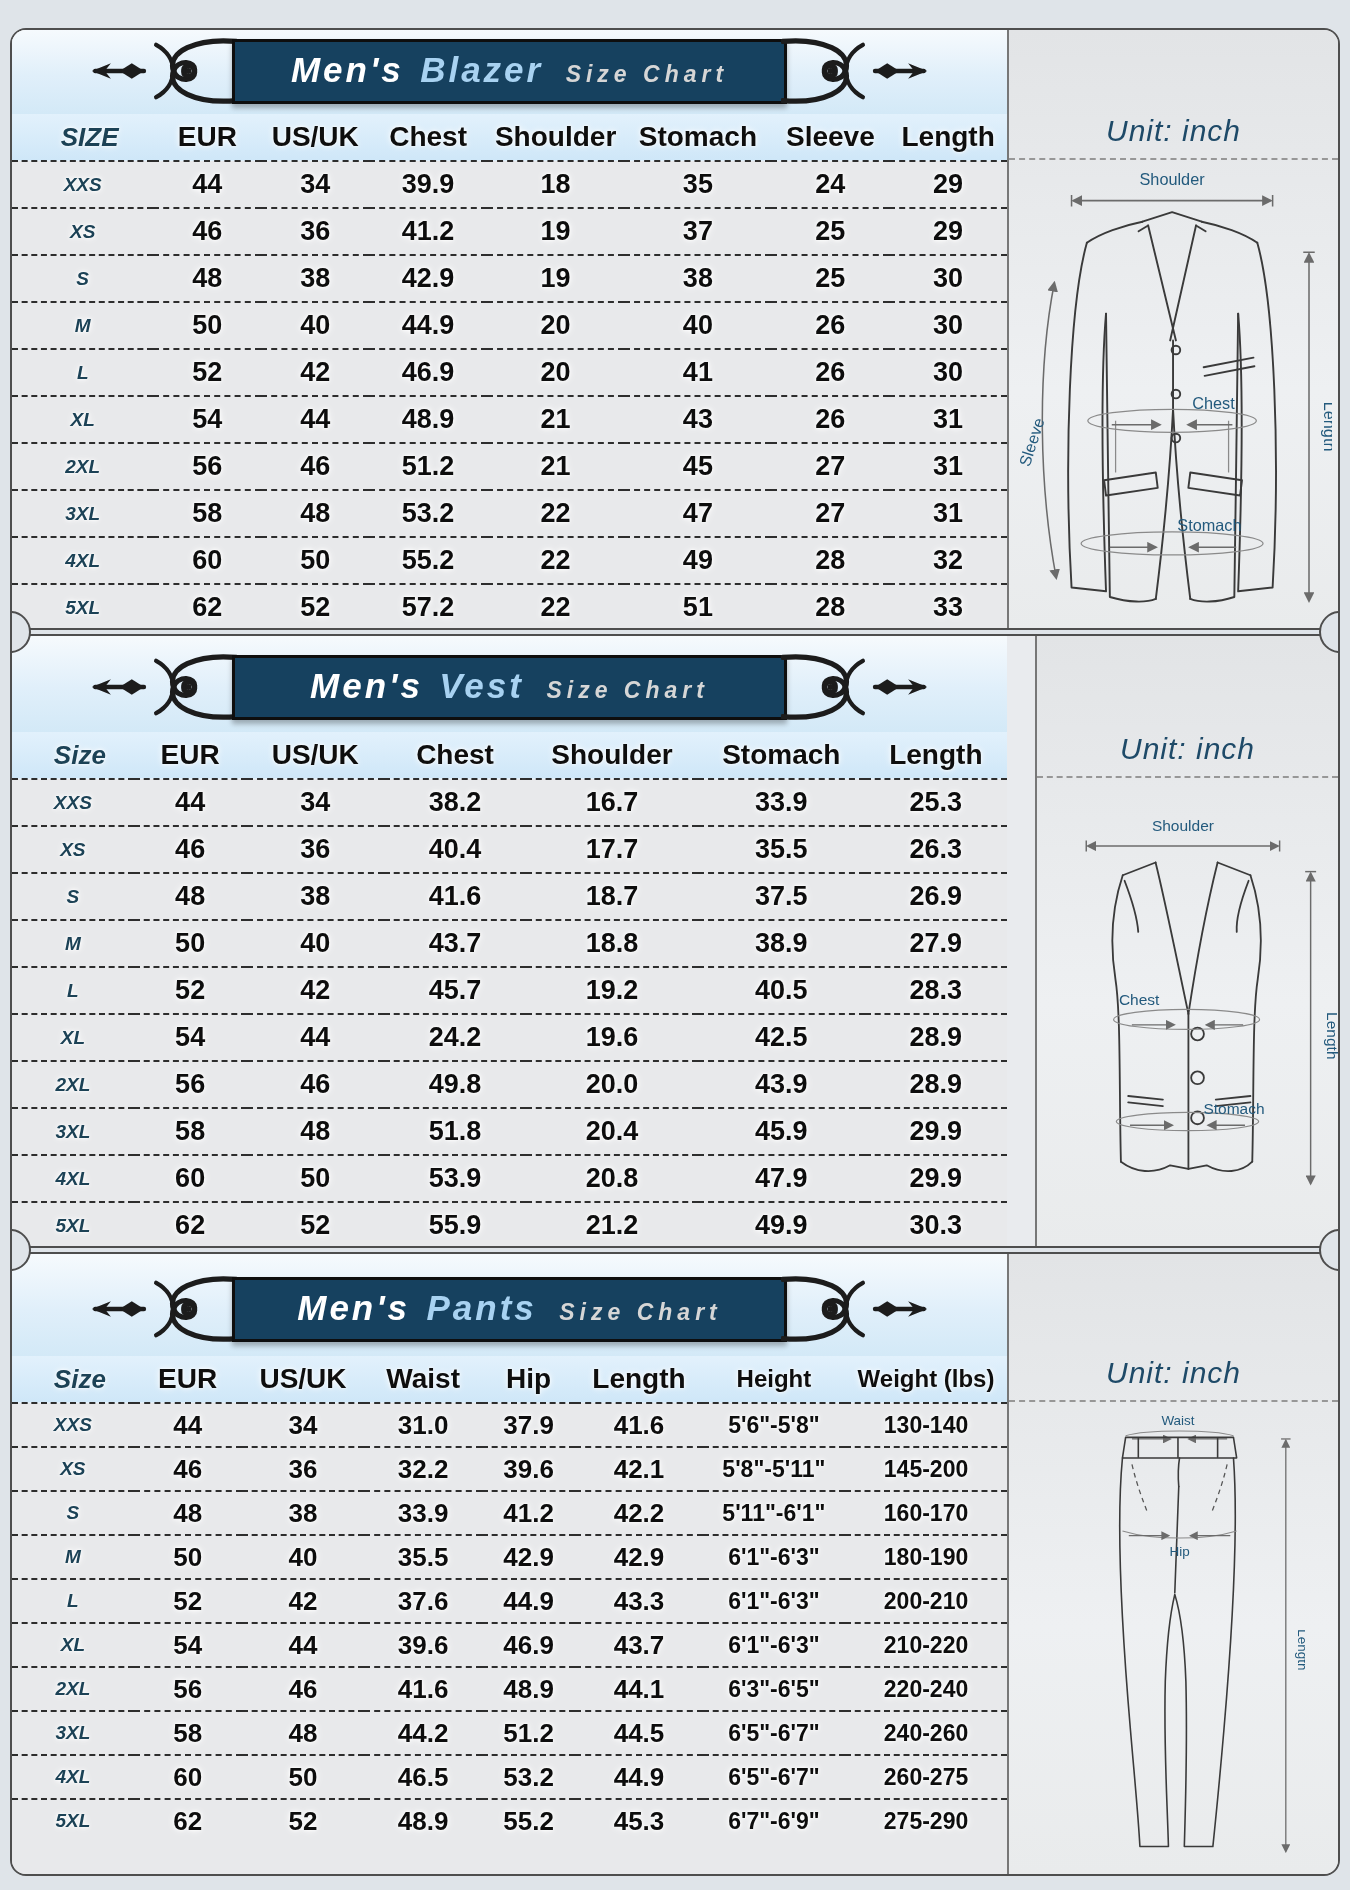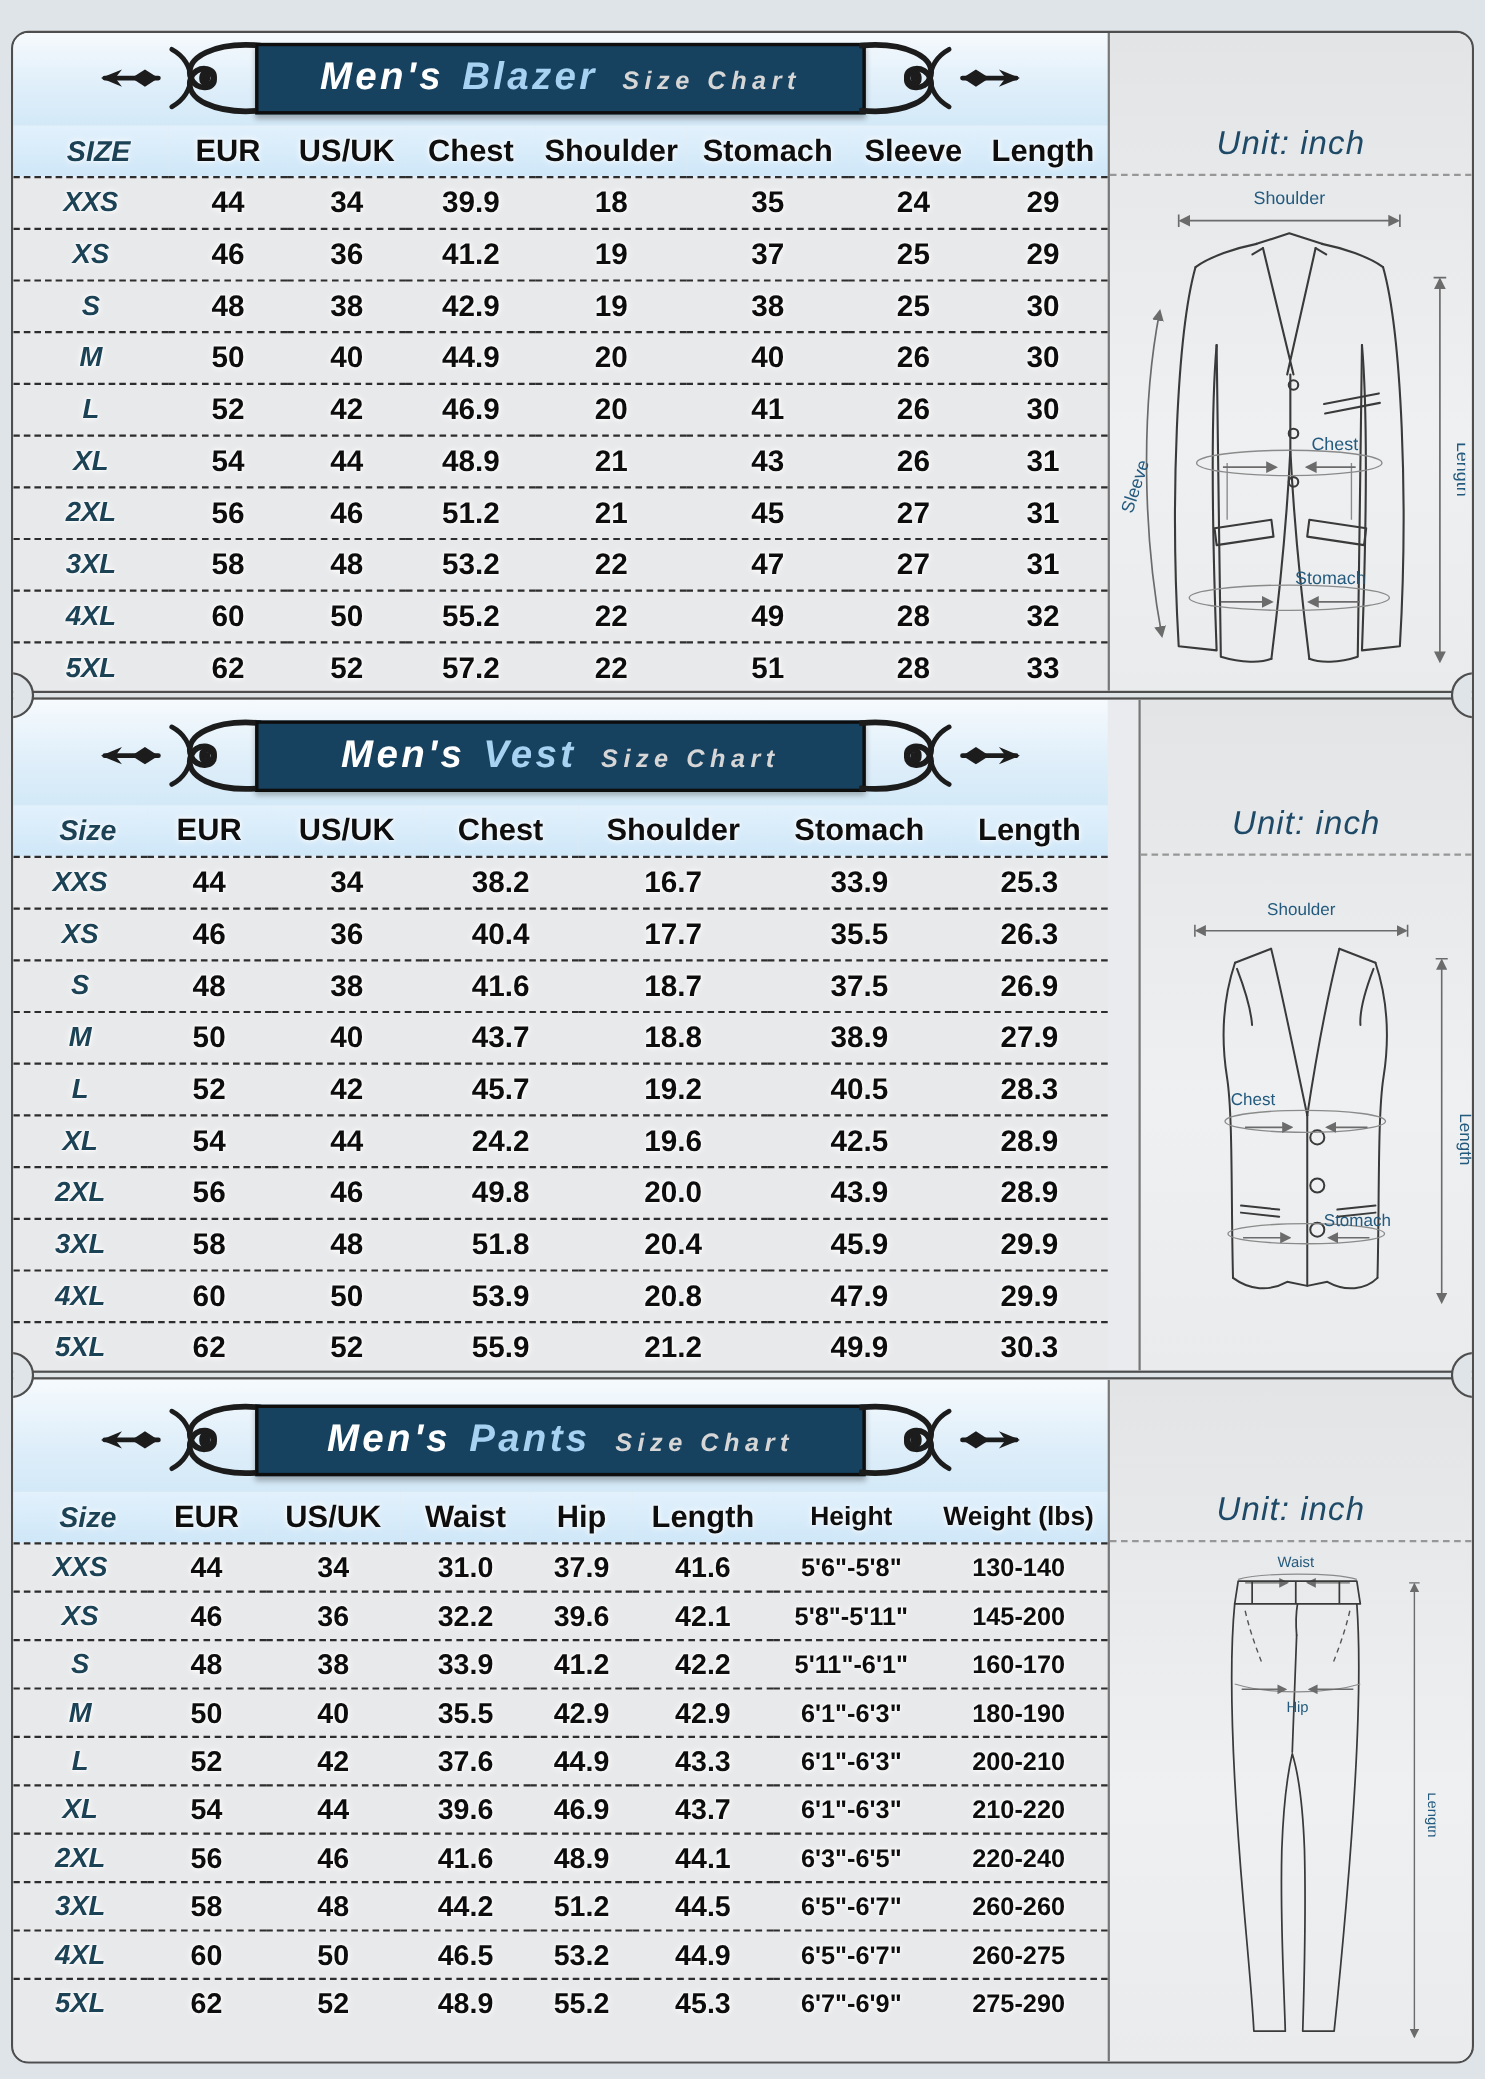--- a/index.html
+++ b/index.html
@@ -52,21 +52,21 @@
   thead th:first-child{font-style:italic;color:#1c4256;font-size:26px;padding-left:14px;}
   tbody tr{border-top:2px dashed #2d2d2d;}
   tbody td{
     text-align:center;vertical-align:middle;padding:0;
     font-size:27px;font-weight:bold;color:#0d0d0d;
     text-shadow:0 0 8px #fff,0 0 4px #fff,0 0 2px #fff;
   }
   .sec1 tbody td{height:45px;}
   .sec2 tbody td{height:45px;}
   .sec3 tbody td{height:42px;font-size:26px;}
-  tbody td:first-child{font-style:italic;color:#1c4256;font-size:25px;}
+  tbody td:first-child{font-style:italic;color:#1c4256;font-size:19px;}
   
   .tbl-blazer :is(th,td):nth-child(1){width:13%}
   .tbl-blazer :is(th,td):nth-child(2){width:11%}
   .tbl-blazer :is(th,td):nth-child(3){width:11%}
   .tbl-blazer :is(th,td):nth-child(4){width:12%}
   .tbl-blazer :is(th,td):nth-child(5){width:14%}
   .tbl-blazer :is(th,td):nth-child(6){width:15%}
   .tbl-blazer :is(th,td):nth-child(7){width:12%}
   .tbl-blazer :is(th,td):nth-child(8){width:12%}
   .tbl-vest :is(th,td):nth-child(1){width:11%}
@@ -610,21 +610,21 @@
                 <td>220-240</td>
               </tr>
               <tr>
                 <td>3XL</td>
                 <td>58</td>
                 <td>48</td>
                 <td>44.2</td>
                 <td>51.2</td>
                 <td>44.5</td>
                 <td>6'5"-6'7"</td>
-                <td>260-260</td>
+                <td>240-260</td>
               </tr>
               <tr>
                 <td>4XL</td>
                 <td>60</td>
                 <td>50</td>
                 <td>46.5</td>
                 <td>53.2</td>
                 <td>44.9</td>
                 <td>6'5"-6'7"</td>
                 <td>260-275</td>

